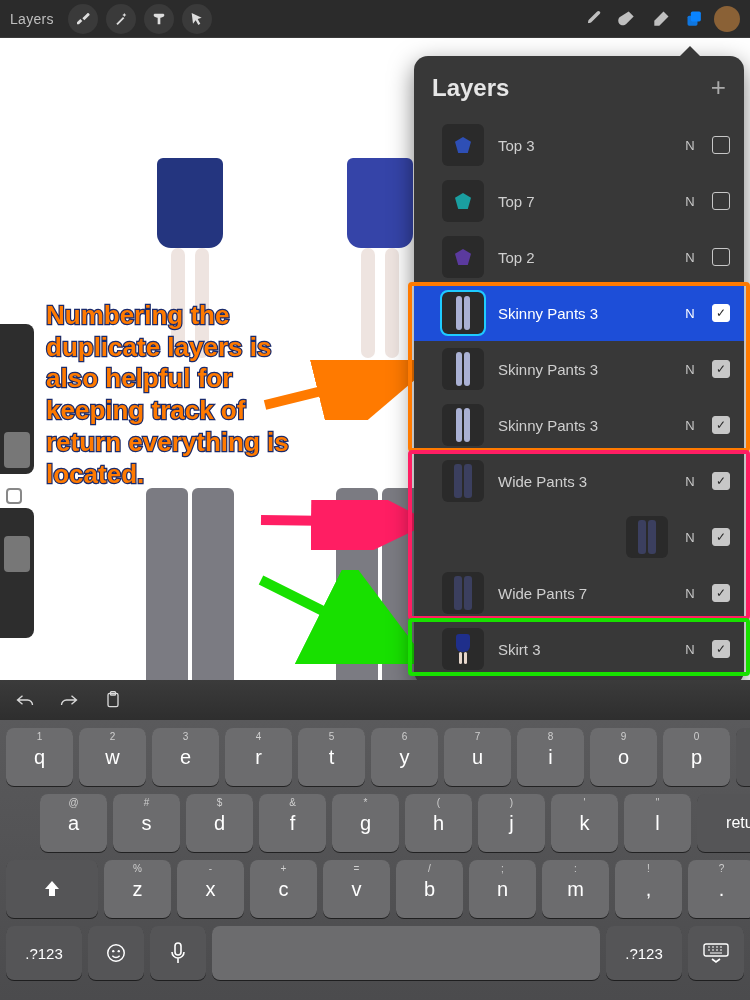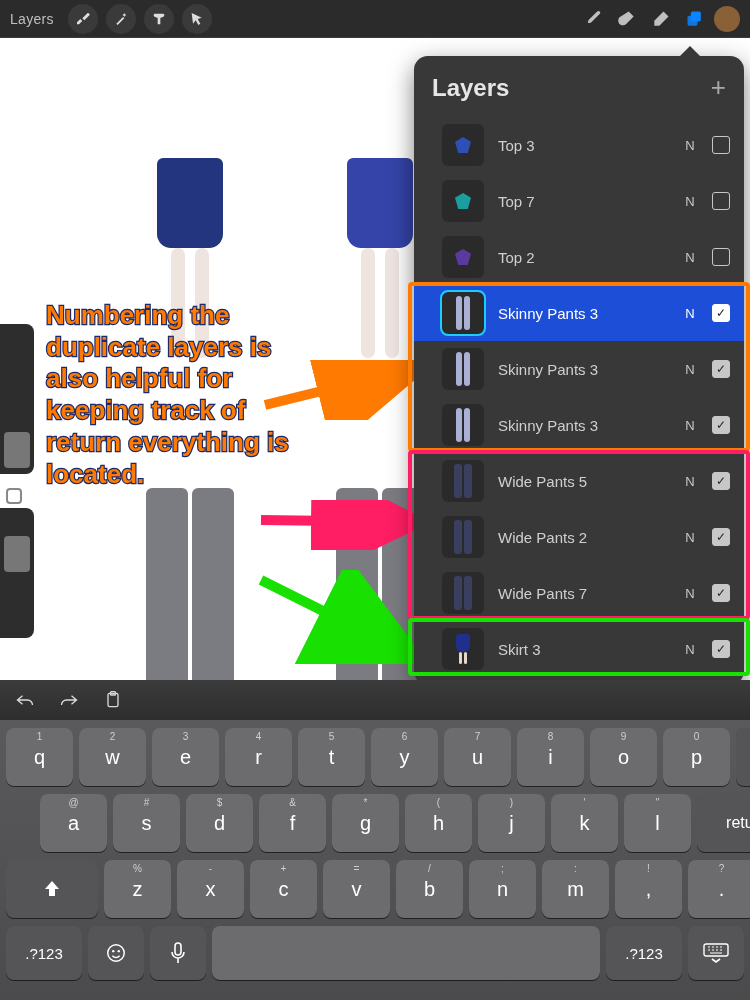--- a/index.html
+++ b/index.html
@@ -370,32 +370,31 @@
         <div class="blend">N</div>
         <div class="vis on"></div>
       </div>
       <div class="layer-row">
         <div class="thumb">
           <div class="mini-wide">
             <span></span>
             <span></span>
           </div>
         </div>
-        <div class="lname">Wide Pants 5</div>
+        <div class="lname">Wide Pants 3</div>
         <div class="blend">N</div>
         <div class="vis on"></div>
       </div>
       <div class="layer-row">
         <div class="thumb">
           <div class="mini-wide">
             <span></span>
             <span></span>
           </div>
         </div>
-        <div class="lname">Wide Pants 2</div>
         <div class="blend">N</div>
         <div class="vis on"></div>
       </div>
       <div class="layer-row">
         <div class="thumb">
           <div class="mini-wide">
             <span></span>
             <span></span>
           </div>
         </div>

